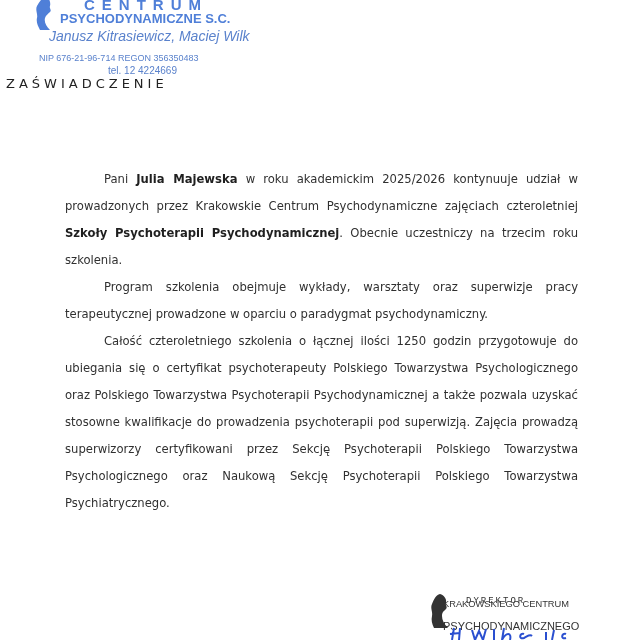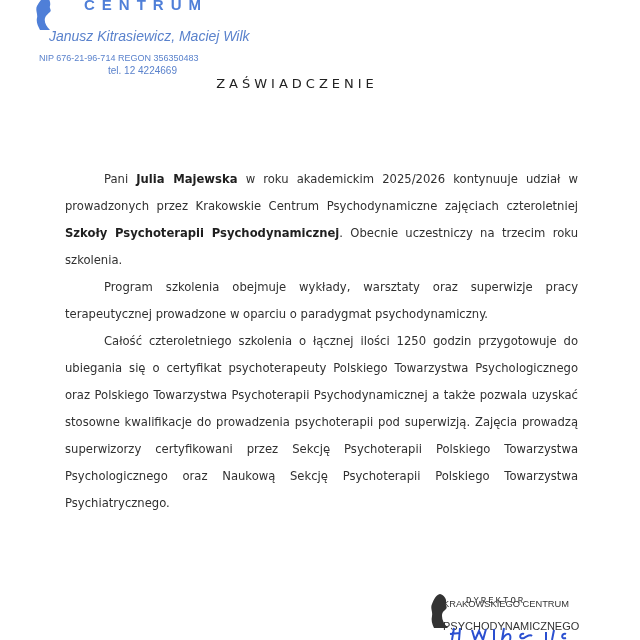--- a/index.html
+++ b/index.html
@@ -25,21 +25,21 @@
     .stamp-line {
       position: absolute; font-family: "Liberation Sans", sans-serif;
       font-size: 9.5px; color: #5a82cc; white-space: nowrap;
     }
     .stamp-names { left: 17px; top: 32px; font-style: italic; font-size: 14px; }
     .stamp-addr { left: 6px; top: 45px; font-size: 10px; }
     .stamp-nip { left: 7px; top: 57px; font-size: 9px; }
     .stamp-tel { left: 76px; top: 69px; font-size: 10px; }
 
     .title {
-      position: absolute; left: 0; width: 588px; top: 76px; text-align: center;
+      position: absolute; left: 0; width: 588px; top: 76px; 
       font-family: "DejaVu Sans", sans-serif; font-size: 13px; letter-spacing: 4px;
       color: #222; padding-left: 6px; box-sizing: border-box;
     }
     .body-text {
       position: absolute; left: 65px; width: 513px; top: 122px;
       font-family: "DejaVu Sans", sans-serif; font-size: 11.6px; line-height: 27px;
       color: #303030; text-align: justify; margin-top: 44px;
     }
     .body-text p { margin: 0; text-indent: 39px; }
     .body-text b { font-weight: bold; color: #1f1f1f; }
@@ -63,20 +63,21 @@
     .signature { position: absolute; left: 448px; top: 624px; width: 160px; height: 16px; }
   </style>
 </head>
 <body>
 
 <div class="stamp-top">
   <svg class="stamp-logo" viewBox="0 0 22 34">
     <path d="M12 0 C15 2 17 6 16 10 C15 12 18 14 16 16 C14 18 12 19 11 22 C10 26 12 30 16 34 L6 34 C4 30 2 26 3 22 C4 18 1 14 3 10 C5 6 8 2 12 0 Z" fill="#4f7fd8"></path>
   </svg>
   <div class="stamp-centrum">CENTRUM</div>
+  <div class="stamp-psycho">PSYCHODYNAMICZNE S.C.</div>
   <div class="stamp-line stamp-names">Janusz Kitrasiewicz, Maciej Wilk</div>
   <div class="stamp-line stamp-nip">NIP 676-21-96-714  REGON 356350483</div>
   <div class="stamp-line stamp-tel">tel. 12 4224669</div>
 </div>
 
 <div class="title">ZAŚWIADCZENIE</div>
 
 <div class="body-text">
   <p><span>Pani </span><b>Julia Majewska</b><span> w roku akademickim 2025/2026 kontynuuje udział w prowadzonych przez Krakowskie Centrum Psychodynamiczne zajęciach czteroletniej </span><b>Szkoły Psychoterapii Psychodynamicznej</b><span>. Obecnie uczestniczy na trzecim roku szkolenia.</span></p>
   <p>Program szkolenia obejmuje wykłady, warsztaty oraz superwizje pracy terapeutycznej prowadzone w oparciu o paradygmat psychodynamiczny.</p>

